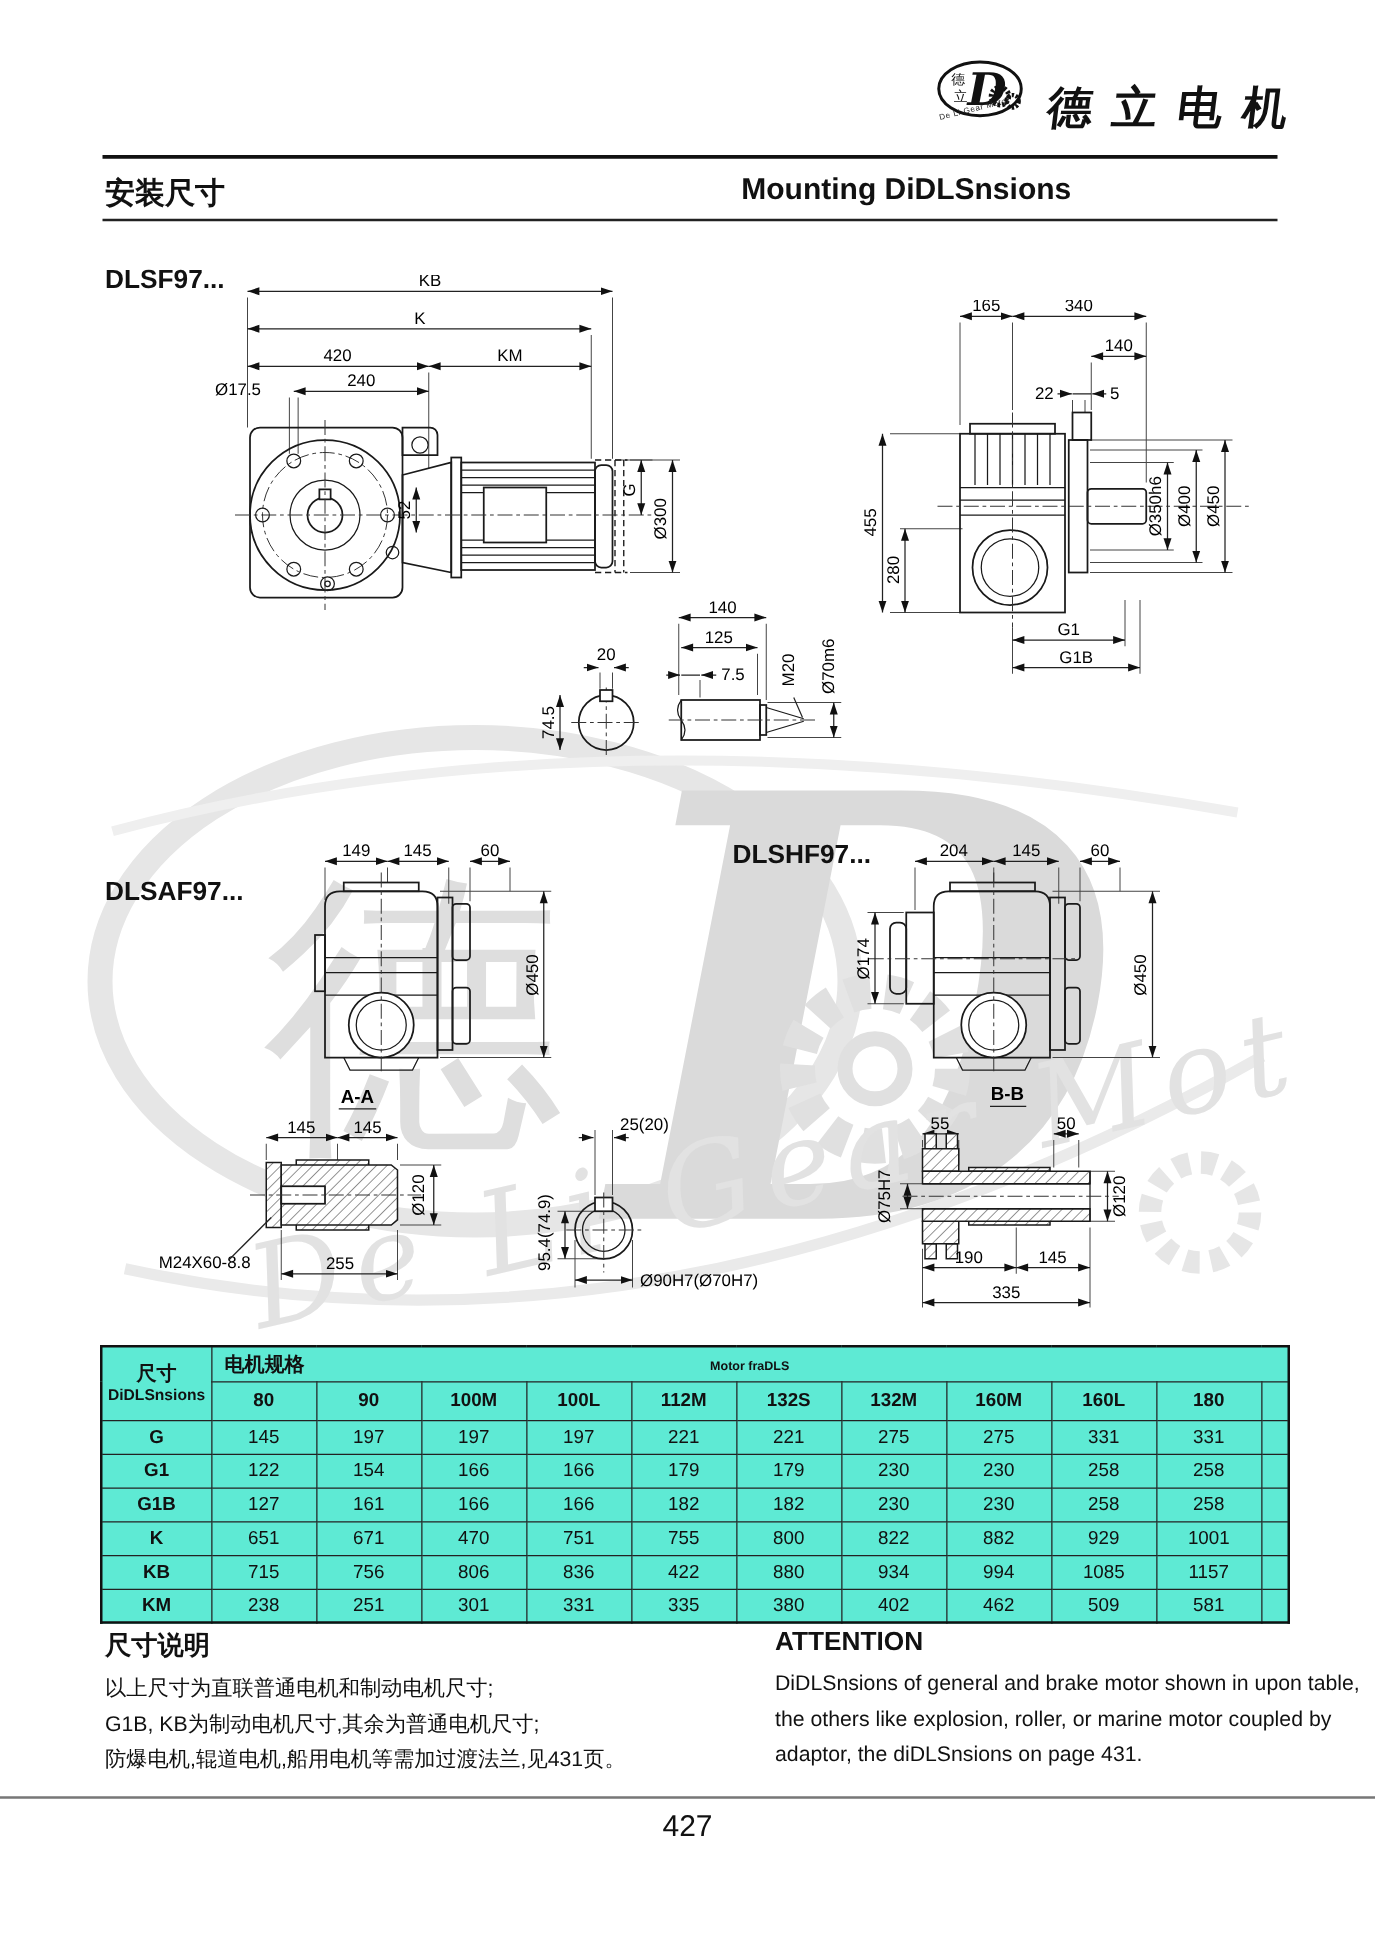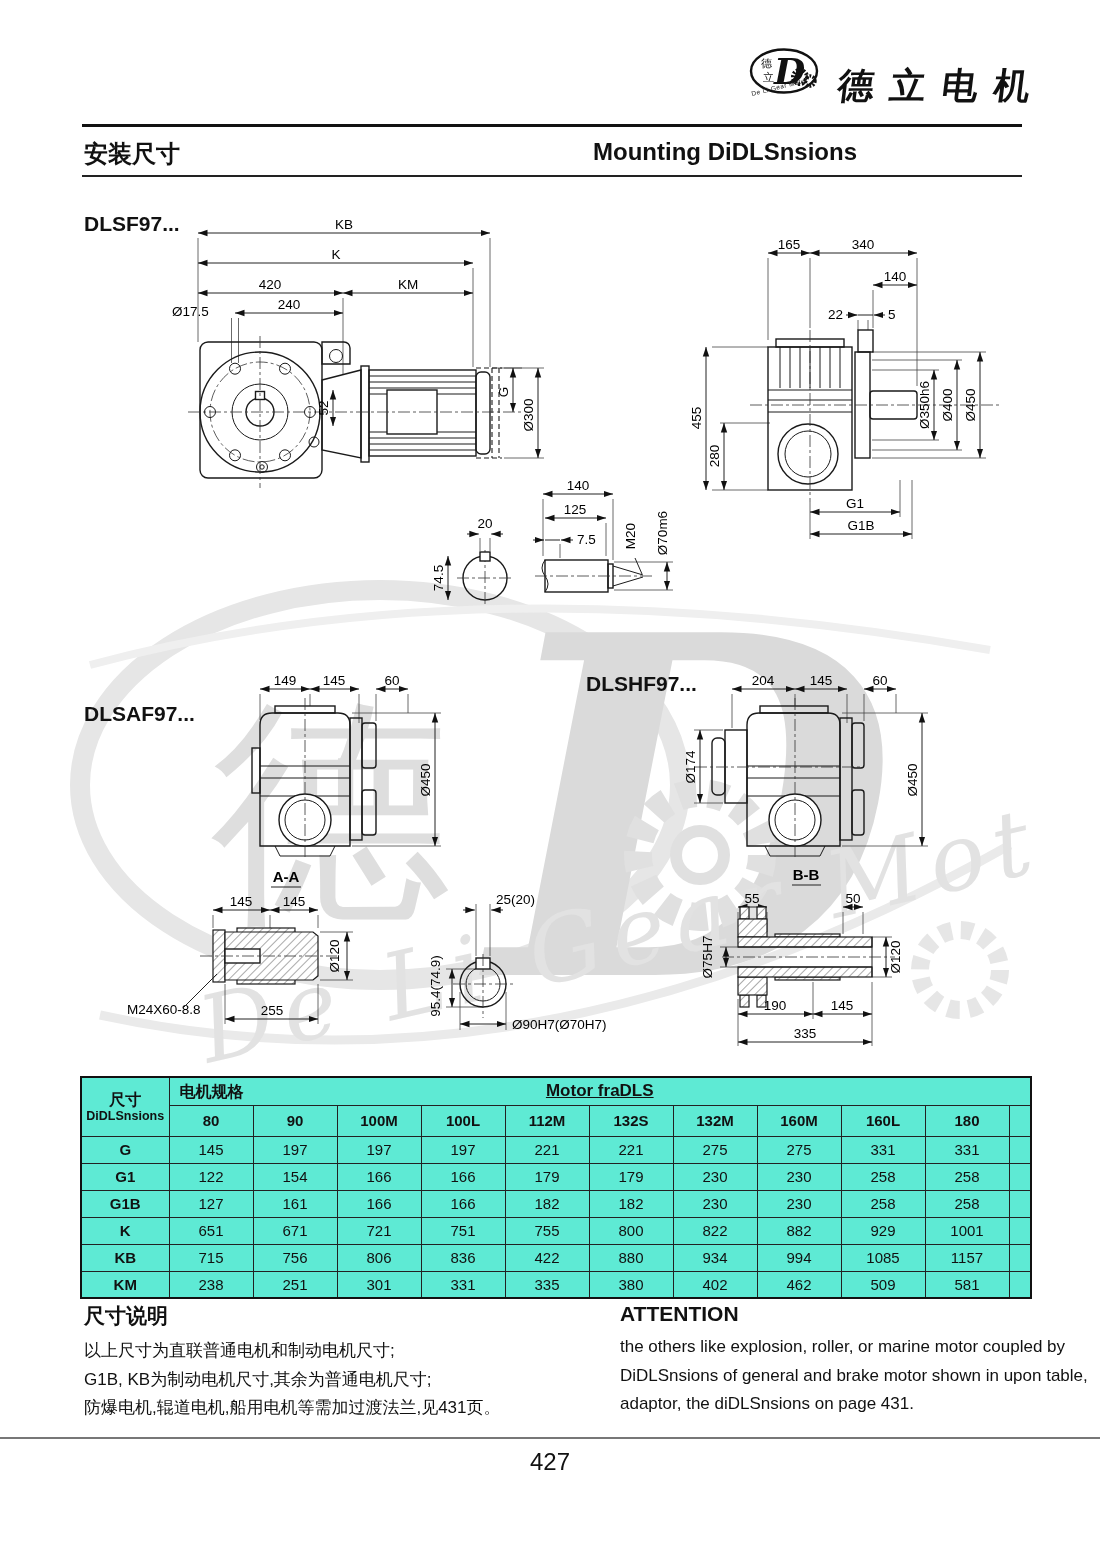--- a/index.html
+++ b/index.html
@@ -31,23 +31,23 @@
   text.dts{font:13.5px "Liberation Sans",sans-serif;fill:#000;text-anchor:start;}
   text.dte{font:13.5px "Liberation Sans",sans-serif;fill:#000;text-anchor:end;}
   text.sec{font:bold 15px "Liberation Sans",sans-serif;fill:#000;text-anchor:middle;}
   
   table.dims{border-collapse:collapse;table-layout:fixed;width:950px;background:#5eead4;
              border:2px solid #111;font-size:15px;}
   table.dims th,table.dims td{border:1.4px solid #222;text-align:center;padding:0;}
   table.dims .r1{height:28px;} table.dims .r2{height:31px;} table.dims tbody tr{height:27px;}
   .corner .c-zh{font-size:16px;font-weight:bold;line-height:18px;}
   .corner .c-en{font-size:12.5px;font-weight:bold;line-height:14px;}
-  .spec{position:relative;text-decoration:underline;}
+  .spec{position:relative;}
   .spec-zh{position:absolute;left:10px;top:4px;font-size:16px;font-weight:bold;}
-  .spec-en{font-size:17px;font-weight:bold;}
+  .spec-en{font-size:10px;font-weight:bold;}
   
   .note-title{font-size:21px;font-weight:bold;margin-bottom:7px;}
   .note-line{font-size:17px;line-height:28.5px;white-space:nowrap;}
   .footer-line{height:2px;background:#777;}
   .page-num{font-size:24px;text-align:center;width:100%;}
 </style>
 </head>
 <body>
 
 <div class="page">
@@ -564,21 +564,21 @@
             <td>230</td>
             <td>230</td>
             <td>258</td>
             <td>258</td>
             <td></td>
           </tr>
           <tr>
             <th>K</th>
             <td>651</td>
             <td>671</td>
-            <td>721</td>
+            <td>470</td>
             <td>751</td>
             <td>755</td>
             <td>800</td>
             <td>822</td>
             <td>882</td>
             <td>929</td>
             <td>1001</td>
             <td></td>
           </tr>
           <tr>
@@ -614,21 +614,21 @@
   </div>
 
   <div class="abs" style="left:84px;top:1302px;width:515px;z-index:2">
     <div class="note-title">尺寸说明</div>
     <div class="note-line">以上尺寸为直联普通电机和制动电机尺寸;</div>
     <div class="note-line">G1B, KB为制动电机尺寸,其余为普通电机尺寸;</div>
     <div class="note-line">防爆电机,辊道电机,船用电机等需加过渡法兰,见431页。</div>
   </div>
   <div class="abs" style="left:620px;top:1302px;width:460px;z-index:2">
     <div class="note-title">ATTENTION</div>
+    <div class="note-line">DiDLSnsions of general and brake motor shown in upon table,</div>
     <div class="note-line">the others like explosion, roller, or marine motor coupled by</div>
-    <div class="note-line">DiDLSnsions of general and brake motor shown in upon table,</div>
     <div class="note-line">adaptor, the diDLSnsions on page 431.</div>
   </div>
 
   <div class="abs footer-line" style="left:0;top:1437px;width:1100px;z-index:2"></div>
   <div class="abs page-num" style="left:0;top:1448px;z-index:2">427</div>
 
 </div>
 
 </body></html>

